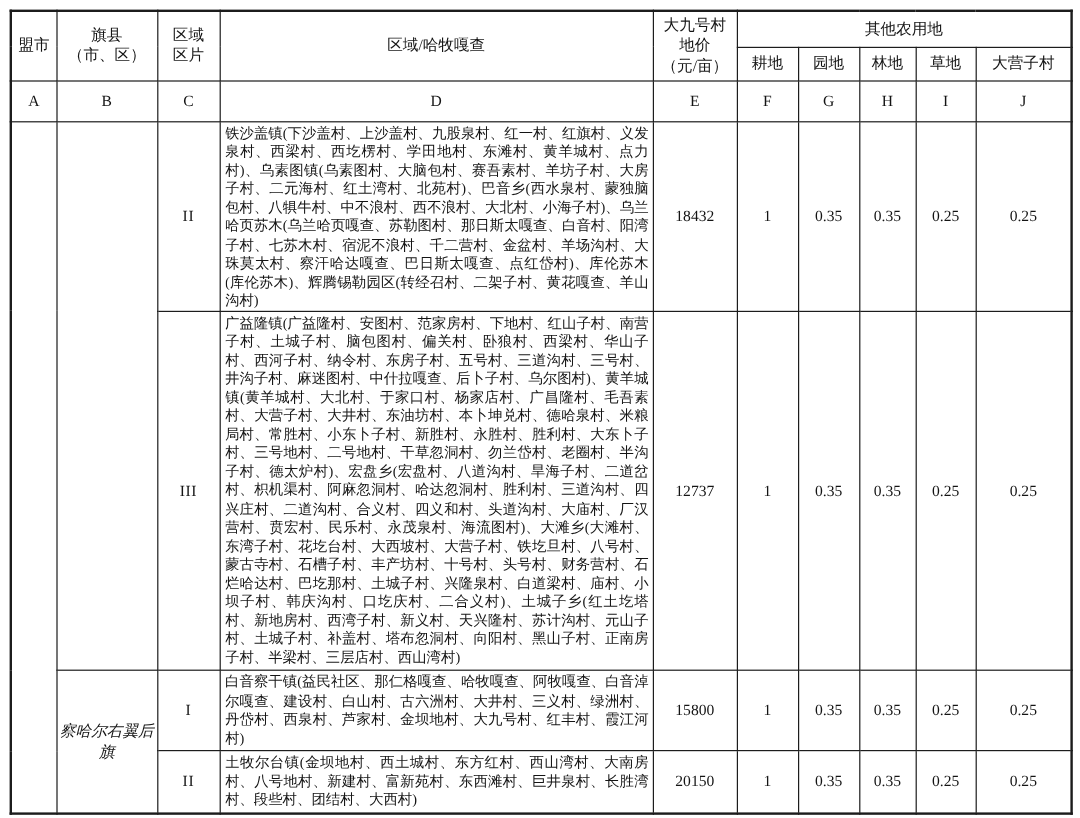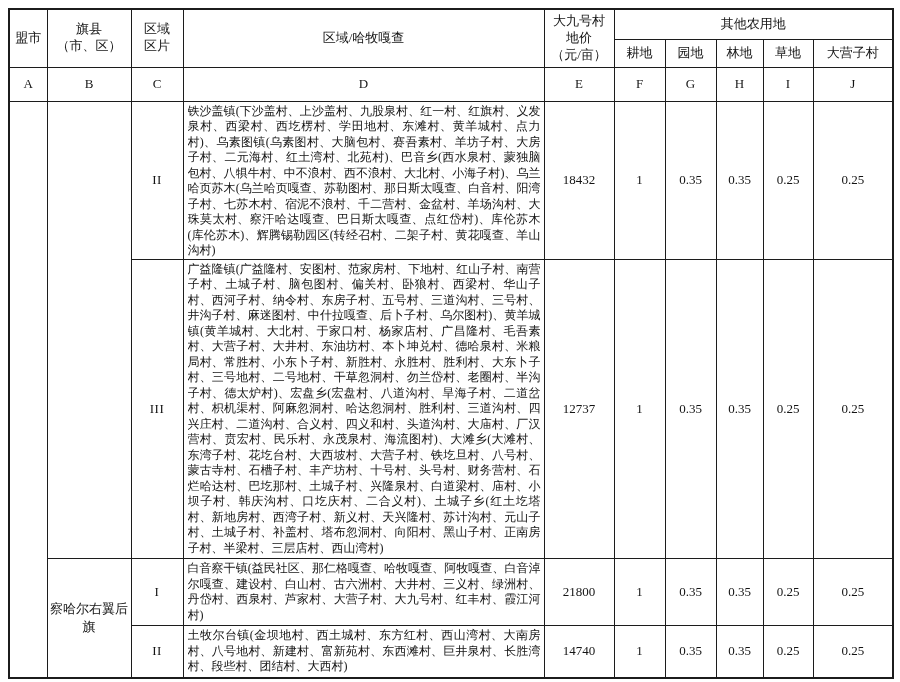--- a/index.html
+++ b/index.html
@@ -29,21 +29,21 @@
   .zone-code { font-size: 13px; letter-spacing: 0.5px; }
   .price { font-size: 13px; }
   .coeff { font-size: 13px; }
   td.desc { vertical-align: middle; padding: 2px 3px 2px 4px; margin-top: 32px; }
   .clamp {
     overflow: hidden;
     text-align: justify;
     font-size: 12px;
     line-height: 15.5px;
   }
-  .banner-name { font-size: 13px; line-height: 1.35; }
+  .banner-name { font-size: 13px; line-height: 1.35; font-style: italic; }
 </style>
 </head>
 <body>
 
 <div class="page">
   <table class="land-table">
     <colgroup>
       <col style="width:38px">
         <col style="width:84px">
         <col style="width:52px">
@@ -116,36 +116,36 @@
       <td class="coeff">0.35</td>
       <td class="coeff">0.35</td>
       <td class="coeff">0.25</td>
       <td class="coeff">0.25</td>
     </tr>
 
     <tr style="height:66px">
       <td rowspan="2" class="banner-name">察哈尔右翼后旗</td>
       <td class="zone-code">I</td>
       <td class="desc">
-        <div class="clamp" style="max-height:62px">白音察干镇(益民社区、那仁格嘎查、哈牧嘎查、阿牧嘎查、白音淖尔嘎查、建设村、白山村、古六洲村、大井村、三义村、绿洲村、丹岱村、西泉村、芦家村、大营子村、大九号村、红丰村、霞江河村)</div>
+        <div class="clamp" style="max-height:62px">白音察干镇(益民社区、那仁格嘎查、哈牧嘎查、阿牧嘎查、白音淖尔嘎查、建设村、白山村、古六洲村、大井村、三义村、绿洲村、丹岱村、西泉村、芦家村、金坝地村、大九号村、红丰村、霞江河村)</div>
       </td>
-      <td class="price">21800</td>
+      <td class="price">15800</td>
       <td class="coeff">1</td>
       <td class="coeff">0.35</td>
       <td class="coeff">0.35</td>
       <td class="coeff">0.25</td>
       <td class="coeff">0.25</td>
     </tr>
 
     <tr style="height:52px">
       <td class="zone-code">II</td>
       <td class="desc">
         <div class="clamp" style="max-height:48px">土牧尔台镇(金坝地村、西土城村、东方红村、西山湾村、大南房村、八号地村、新建村、富新苑村、东西滩村、巨井泉村、长胜湾村、段些村、团结村、大西村)</div>
       </td>
-      <td class="price">14740</td>
+      <td class="price">20150</td>
       <td class="coeff">1</td>
       <td class="coeff">0.35</td>
       <td class="coeff">0.35</td>
       <td class="coeff">0.25</td>
       <td class="coeff">0.25</td>
     </tr>
   </tbody>
     </table>
 </div>
 

